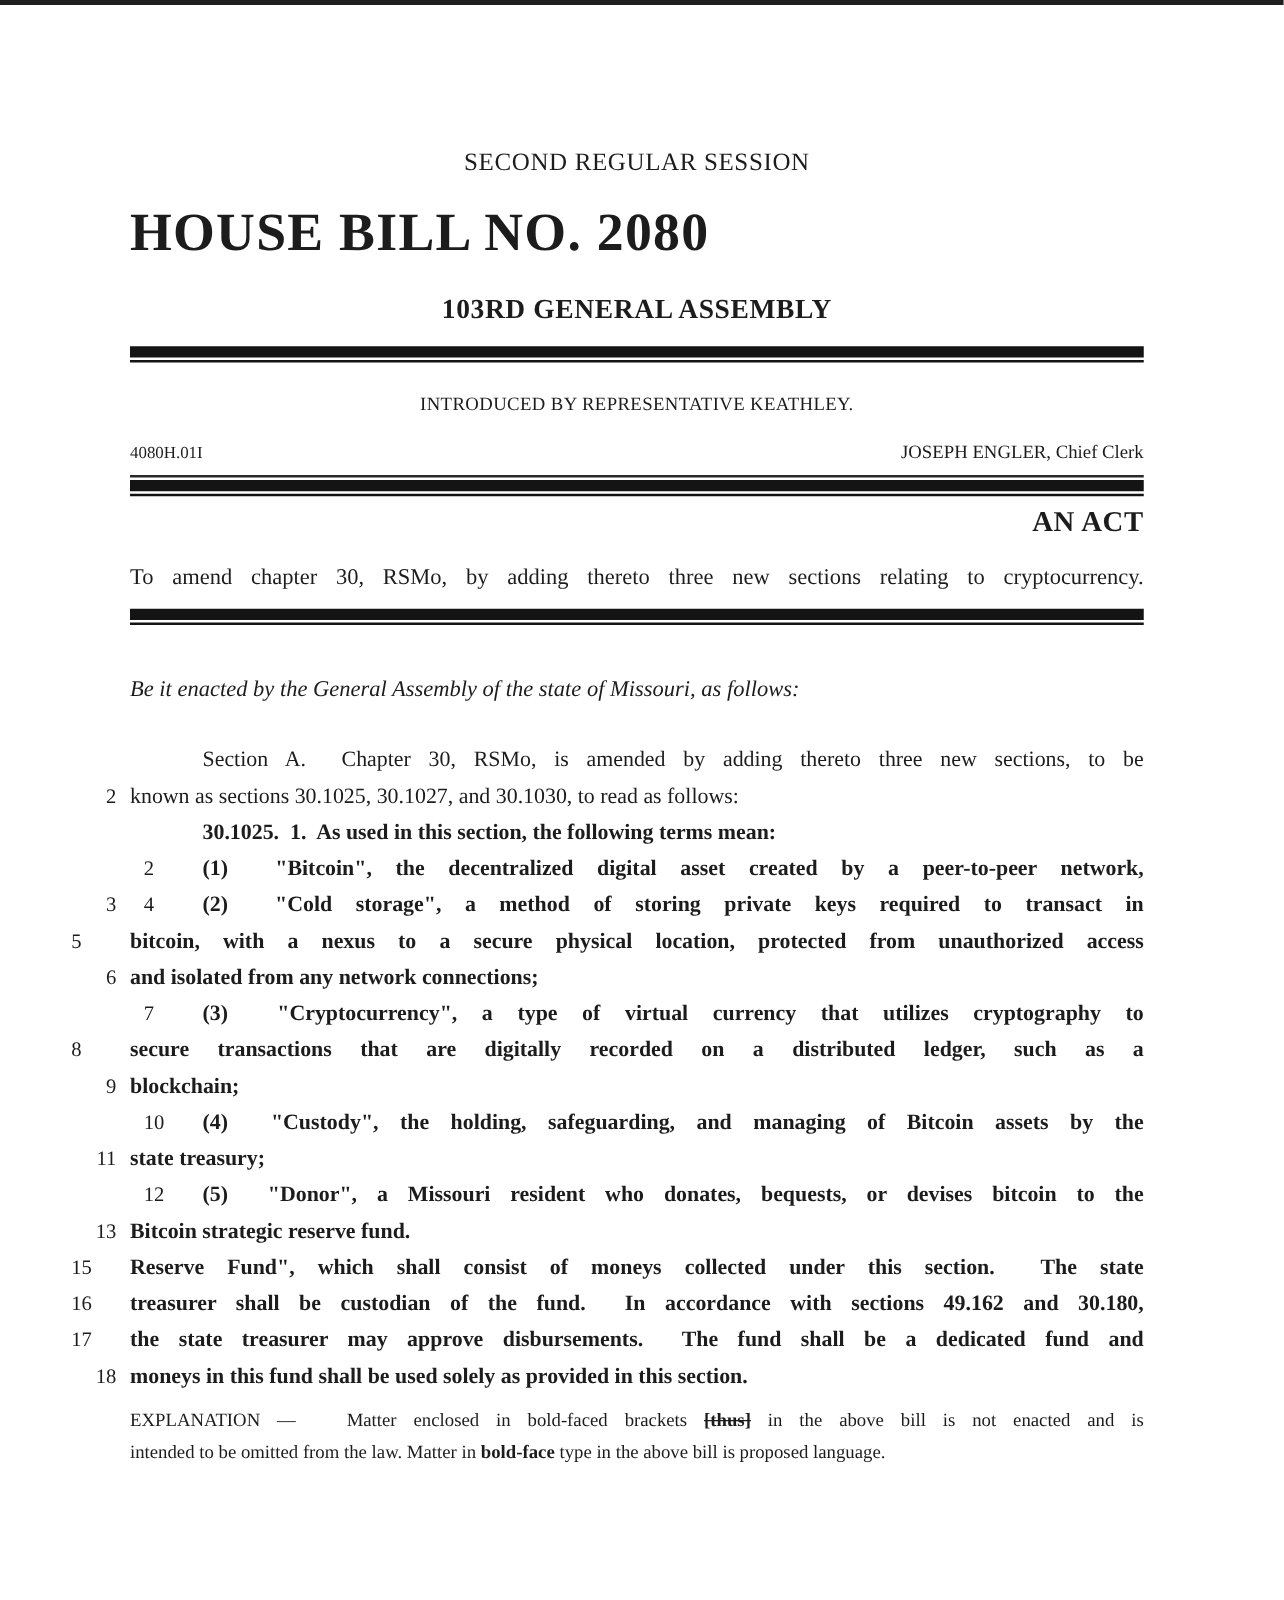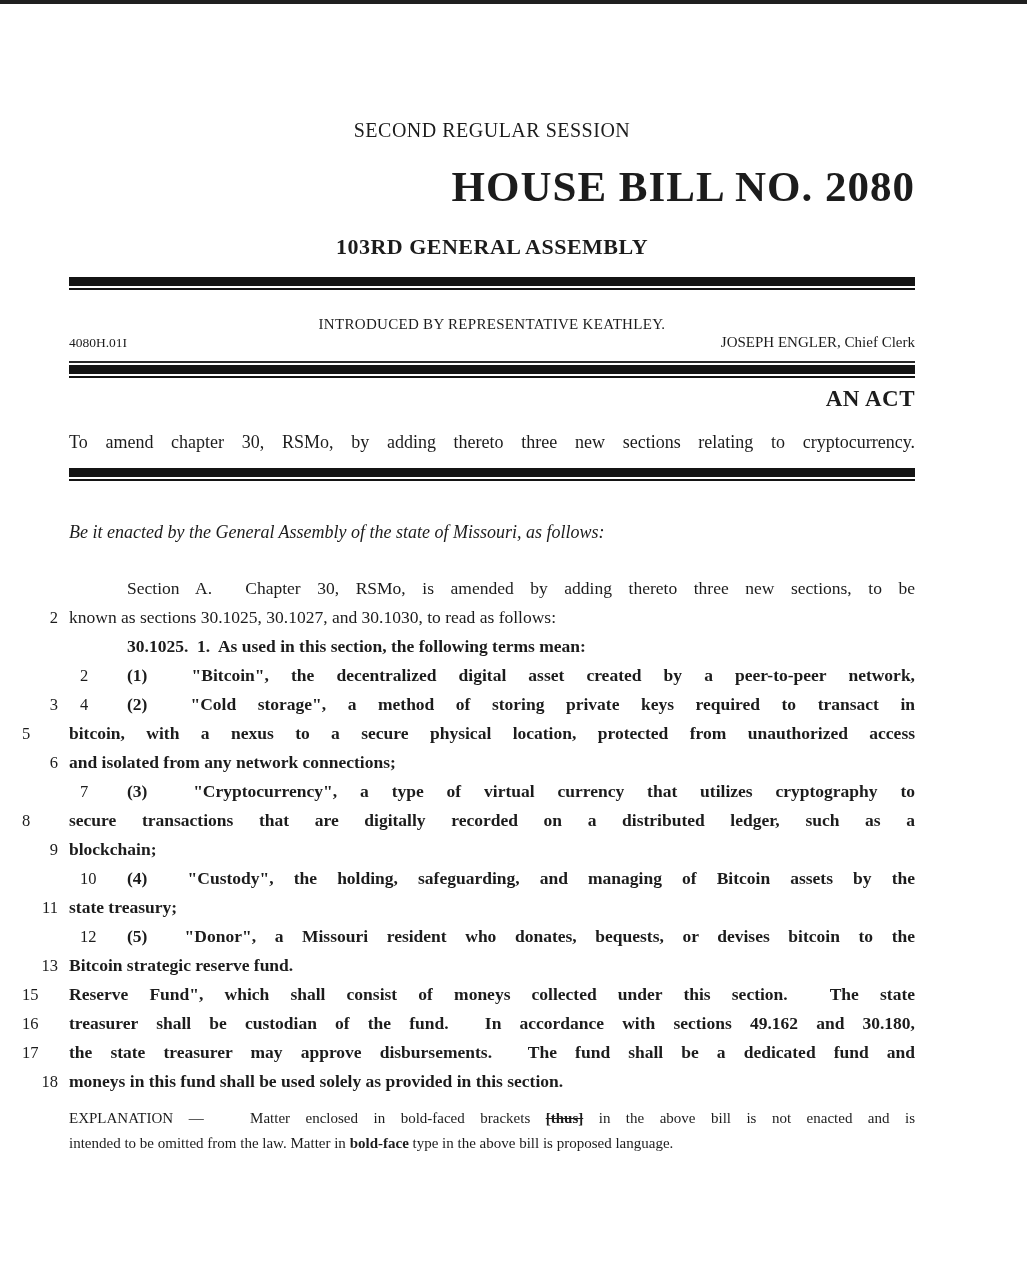--- a/index.html
+++ b/index.html
@@ -4,48 +4,49 @@
 <style>
   html, body { margin: 0; padding: 0; }
   body {
     width: 1027px; height: 1280px;
     background: #ffffff;
     color: #1c1c1c;
     font-family: "Liberation Serif", serif;
     overflow: hidden;
   }
   .topbar { height: 4px; background: #1f1f1f; }
-  .content { padding: 0 112px 0 69px; }
+  .content { padding: 0 112px 0 104px; }
 
   .session {
     margin-top: 114px; text-align: center;
     font-size: 20px; line-height: 24px; letter-spacing: 0.5px;
   }
   .bill-title {
-    margin-top: 20px; text-align: right;
+    margin-top: 20px; text-align: left;
     font-size: 43px; font-weight: 700; line-height: 50px; letter-spacing: 1px;
   }
   .assembly {
     margin-top: 22px; text-align: center;
     font-size: 22px; font-weight: 700; line-height: 26px; letter-spacing: 0.5px;
   }
 
   .rule { font-size: 0; }
   .rule .thick { height: 9px; background: #141414; }
   .rule .thin  { height: 2px; background: #141414; margin-top: 2px; }
   .rule .hair  { height: 2px; background: #2a2a2a; margin-bottom: 2px; }
   .rule1 { margin-top: 17px; }
   .rule2 { margin-top: 9px; }
   .rule3 { margin-top: 14px; }
 
   .introduced {
     margin-top: 25px; text-align: center;
     font-size: 15px; line-height: 18px; letter-spacing: 0.3px;
   }
   .code-row {
+    margin-top: 20px;
     display: flex; justify-content: space-between; align-items: baseline;
     line-height: 18px;
   }
   .bill-code { font-size: 13.5px; }
   .clerk { font-size: 15px; }
 
   .act-heading {
     margin-top: 7px; text-align: right;
     font-size: 23px; font-weight: 700; line-height: 28px; letter-spacing: 0.5px;
   }

